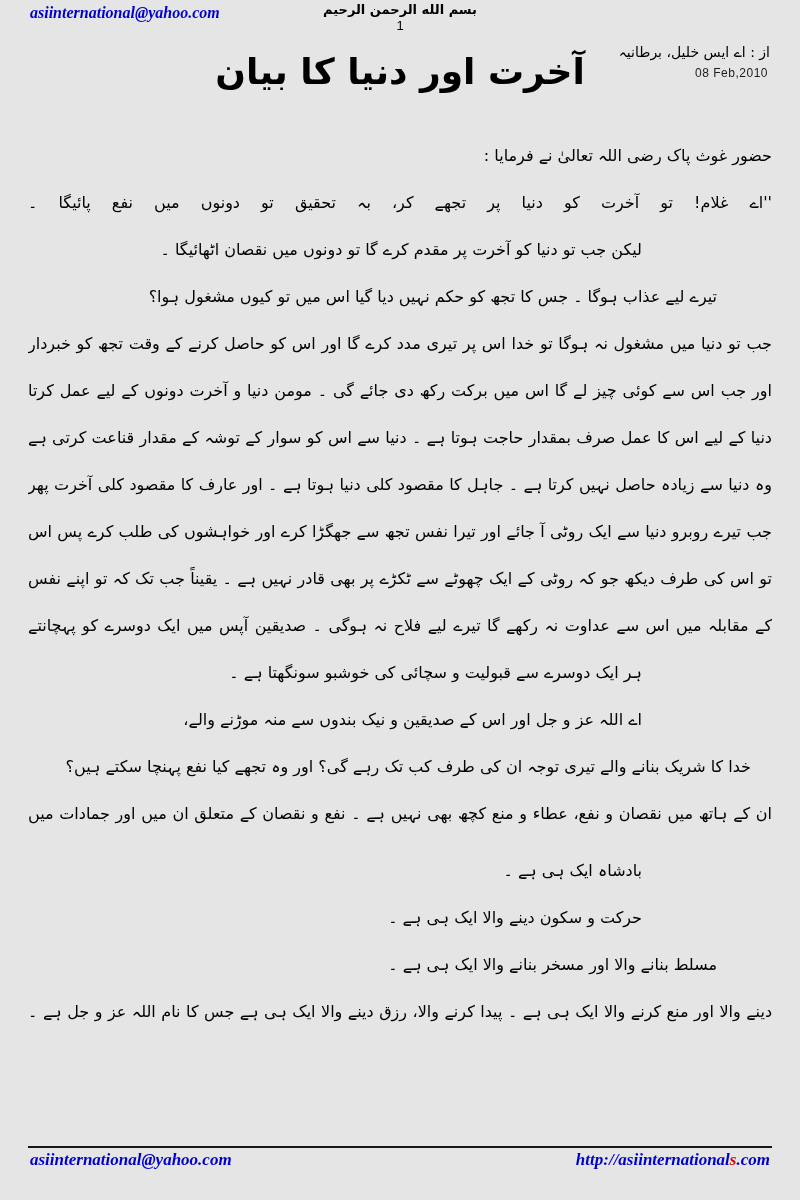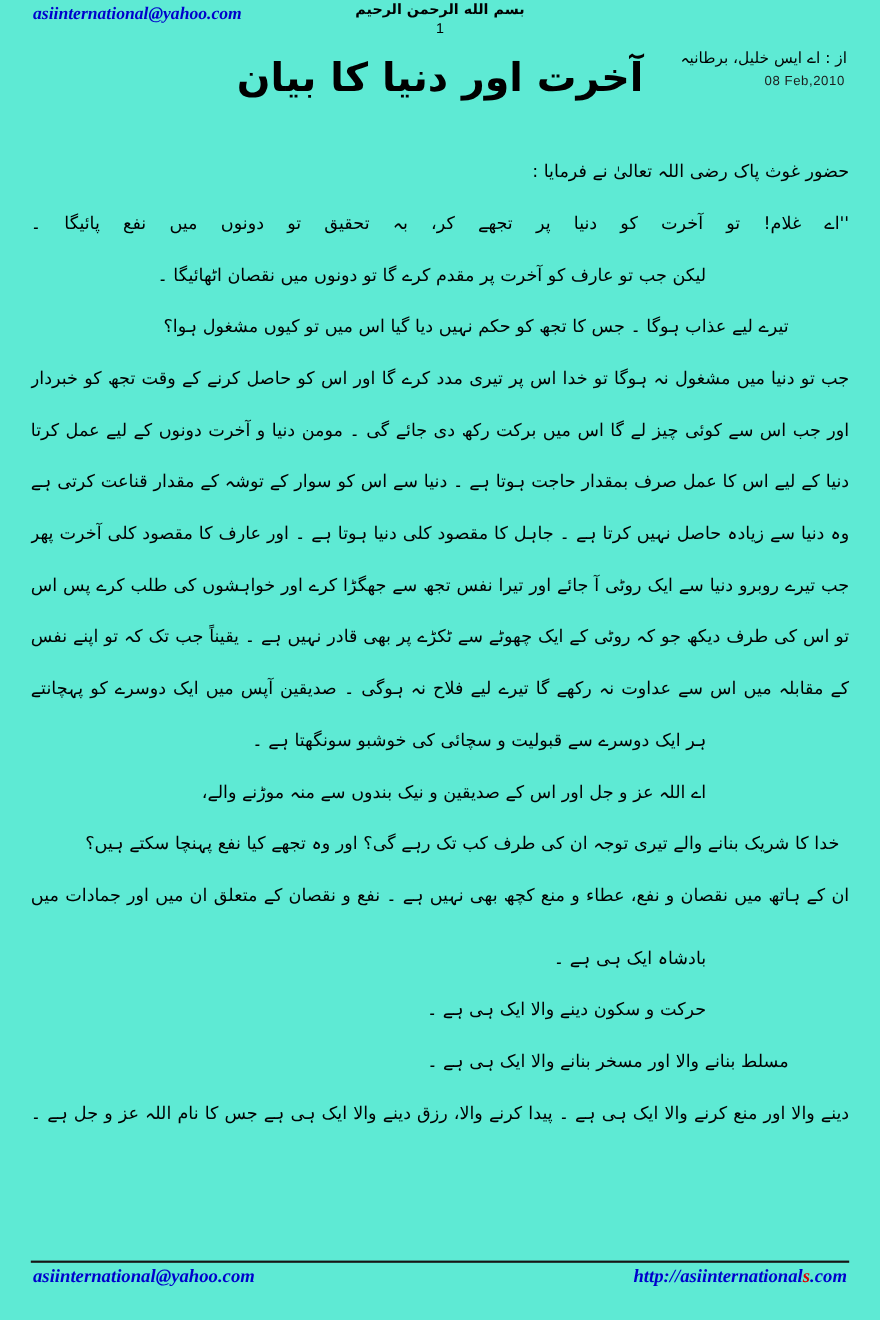--- a/index.html
+++ b/index.html
@@ -4,21 +4,21 @@
 <style>
   html, body { margin: 0; padding: 0; }
   body {
     width: 800px; height: 1200px;
     background: #ffffff;
     font-family: "DejaVu Sans", sans-serif;
     color: #000;
     position: relative;
     overflow: hidden;
   }
-  .page { position: absolute; inset: 0; background: #5eead4; text-decoration: underline; }
+  .page { position: absolute; inset: 0; background: #e5e5e5; text-decoration: underline; }
 
   
   .top-email {
     position: absolute; left: 30px; top: 4px;
     font-family: "Liberation Serif", serif;
     font-style: italic; font-weight: bold;
     font-size: 16px; color: #0000cc;
     text-decoration: none;
   }
   .bismillah {
@@ -55,21 +55,21 @@
     direction: rtl; font-size: 16px; color: #000;
   }
   .line {
     height: 47px; line-height: 47px;
     text-align: right; white-space: nowrap; overflow: hidden;
   }
   .line.full {
     text-align: justify; text-align-last: justify;
     white-space: normal;
   }
-  .line.near-full { margin-right: 9px; }
+  .line.near-full { margin-right: 21px; }
   .line.short     { margin-right: 130px; }
   .line.short-sm  { margin-right: 55px; }
   .line.gap       { margin-top: 10px; }
 
   
   .rule {
     position: absolute; left: 28px; right: 28px; top: 1146px;
     border-top: 2px solid #161616; height: 0;
   }
   .f-email, .f-url {
@@ -91,21 +91,21 @@
   <a class="top-email" href="#">asiinternational@yahoo.com</a>
   <div class="bismillah">بسم الله الرحمن الرحيم</div>
   <div class="pageno">1</div>
   <div class="byline">از : اے ایس خلیل، برطانیہ</div>
   <div class="date">08 Feb,2010</div>
   <div class="title">آخرت اور دنیا کا بیان</div>
 
   <div class="body-text">
     <div class="line">حضور غوث پاک رضی اللہ تعالیٰ نے فرمایا :</div>
     <div class="line full">''اے غلام! تو آخرت کو دنیا پر تجھے کر، بہ تحقیق تو دونوں میں نفع پائیگا ۔</div>
-    <div class="line short">لیکن جب تو عارف کو آخرت پر مقدم کرے گا تو دونوں میں نقصان اٹھائیگا ۔</div>
+    <div class="line short">لیکن جب تو دنیا کو آخرت پر مقدم کرے گا تو دونوں میں نقصان اٹھائیگا ۔</div>
     <div class="line short-sm">تیرے لیے عذاب ہوگا ۔ جس کا تجھ کو حکم نہیں دیا گیا اس میں تو کیوں مشغول ہوا؟</div>
     <div class="line full">جب تو دنیا میں مشغول نہ ہوگا تو خدا اس پر تیری مدد کرے گا اور اس کو حاصل کرنے کے وقت تجھ کو خبردار بنا دے گا</div>
     <div class="line full">اور جب اس سے کوئی چیز لے گا اس میں برکت رکھ دی جائے گی ۔ مومن دنیا و آخرت دونوں کے لیے عمل کرتا ہے ۔</div>
     <div class="line full">دنیا کے لیے اس کا عمل صرف بمقدار حاجت ہوتا ہے ۔ دنیا سے اس کو سوار کے توشہ کے مقدار قناعت کرتی ہے ۔</div>
     <div class="line full">وہ دنیا سے زیادہ حاصل نہیں کرتا ہے ۔ جاہل کا مقصود کلی دنیا ہوتا ہے ۔ اور عارف کا مقصود کلی آخرت پھر مولیٰ تعالیٰ ۔</div>
     <div class="line full">جب تیرے روبرو دنیا سے ایک روٹی آ جائے اور تیرا نفس تجھ سے جھگڑا کرے اور خواہشوں کی طلب کرے پس اس وقت</div>
     <div class="line full">تو اس کی طرف دیکھ جو کہ روٹی کے ایک چھوٹے سے ٹکڑے پر بھی قادر نہیں ہے ۔ یقیناً جب تک کہ تو اپنے نفس سے دشمنی اور خدا</div>
     <div class="line full">کے مقابلہ میں اس سے عداوت نہ رکھے گا تیرے لیے فلاح نہ ہوگی ۔ صدیقین آپس میں ایک دوسرے کو پہچانتے ہیں ان میں سے</div>
     <div class="line short">ہر ایک دوسرے سے قبولیت و سچائی کی خوشبو سونگھتا ہے ۔</div>
     <div class="line short">اے اللہ عز و جل اور اس کے صدیقین و نیک بندوں سے منہ موڑنے والے،</div>

